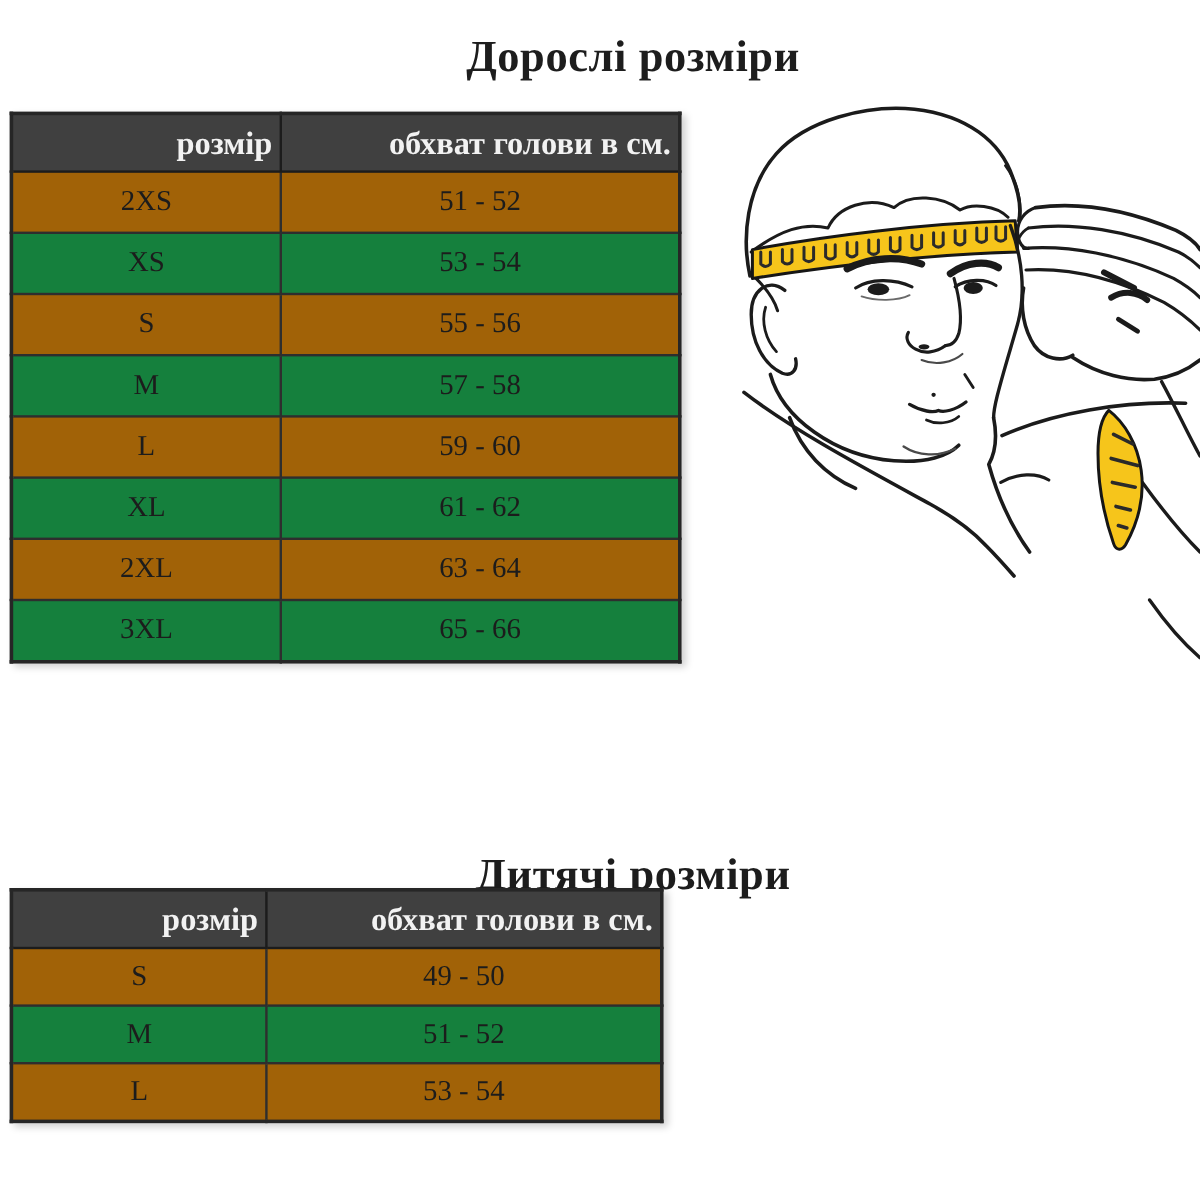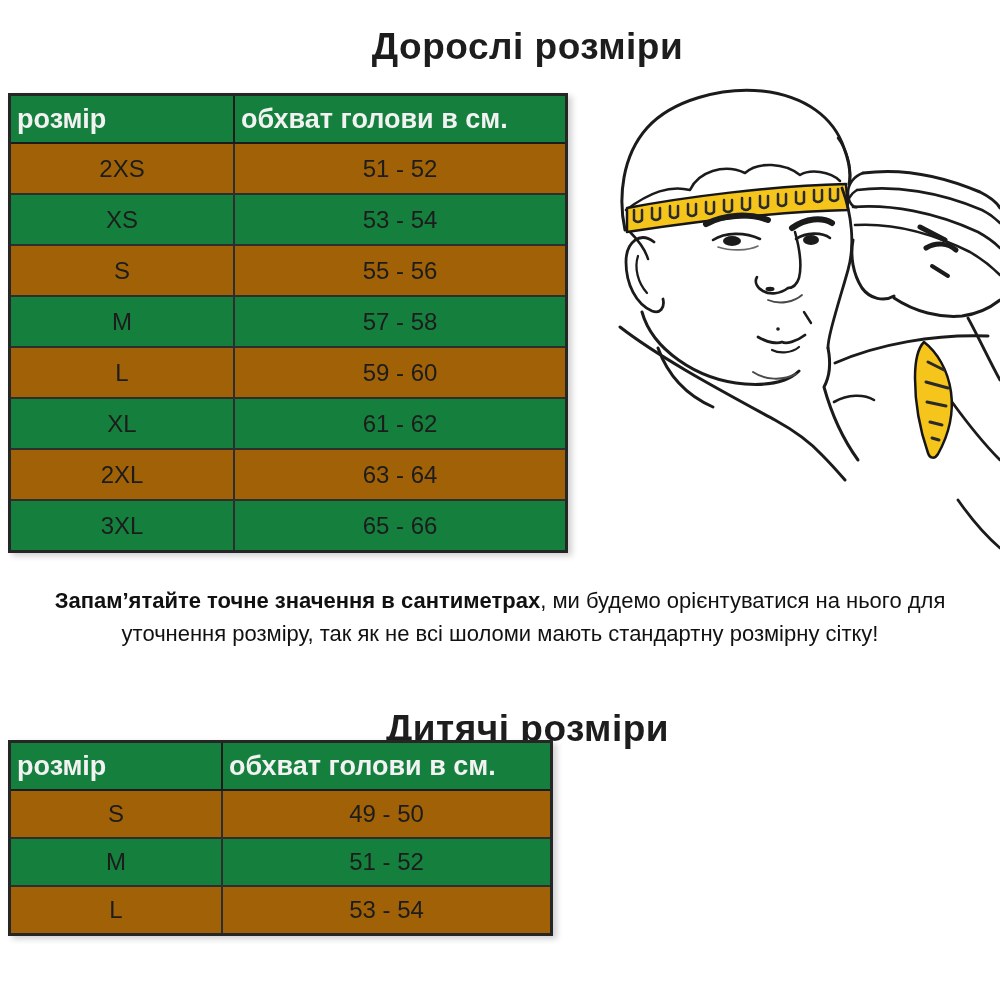--- a/index.html
+++ b/index.html
@@ -1,35 +1,35 @@
 <!DOCTYPE html>
 <html lang="uk"><head>
 <meta charset="utf-8">
 <style>
   html,body{margin:0;padding:0;background:#ffffff;}
   body{font-family:"Liberation Sans","DejaVu Sans",sans-serif;color:#1a1a1a;}
-  .canvas{position:relative;width:1000px;height:1000px;background:#ffffff;overflow:hidden;}
+  .canvas{position:relative;width:1000px;height:1000px;background:#ffffff;overflow:hidden;font-family:Liberation Serif, serif;}
 
   .sec-title{
     position:absolute;left:0;width:1000px;box-sizing:border-box;padding-left:55px;
     text-align:center;font-size:37px;font-weight:bold;letter-spacing:.5px;color:#1d1d1d;margin:0;
   }
   #adult-title{top:26px;}
   #kids-title{top:708px;}
 
   table.size-table{
     position:absolute;border-collapse:collapse;background:#ffffff;
     box-shadow:4px 3px 6px rgba(0,0,0,.18);
     border:3px solid #262626;
   }
   #adult-table{left:8px;top:93px;width:560px;}
   #kids-table{left:8px;top:740px;width:545px;}
   .size-table th{
-    background:#15803d;color:#f2f2f2;font-size:27px;font-weight:bold;
-    border:2px solid #1c1c1c;text-align:left;height:46px;padding:0 6px;
+    background:#404040;color:#f2f2f2;font-size:27px;font-weight:bold;
+    border:2px solid #1c1c1c;text-align:right;height:46px;padding:0 6px;
   }
   .size-table td{
     font-size:24px;color:#1c1c1c;text-align:center;
     border:2px solid #2e2e2e;padding:0 4px;
   }
   #adult-table td{height:49px;}
   #kids-table td{height:46px;}
   #adult-table .col-size{width:210px;}
   #kids-table .col-size{width:198px;}
   tr.alt td{background:#15803d;}
@@ -151,23 +151,20 @@
     <path d="M 322,186 L 338,196" stroke-width="4"></path>
 
     <path d="M 358,238 C 370,260 380,282 390,300" stroke-width="2.8"></path>
     <path d="M 342,322 C 358,344 374,364 390,380" stroke-width="2.8"></path>
     <path d="M 348,420 C 362,440 376,456 390,468" stroke-width="2.8"></path>
 
     <path d="M 314,262 C 327,272 338,290 341,312 C 344,334 338,356 328,374 C 325,379 320,379 318,373 C 310,350 305,322 305,298 C 305,282 308,268 314,262 Z" fill="#f6c51b" stroke="#161616" stroke-width="2.5"></path>
     <path stroke="#2a2a2a" stroke-width="3" d="M 318,282 L 334,290 M 316,302 L 338,308 M 317,322 L 336,326 M 320,342 L 332,345 M 322,358 L 329,360"></path>
   </svg>
 
-  <p class="note">
-    <b>Запам’ятайте точне значення в сантиметрах</b><span>, ми будемо орієнтуватися на нього для уточнення розміру, так як не всі шоломи мають стандартну розмірну сітку!</span>
-  </p>
 
   <h2 class="sec-title" id="kids-title">Дитячі розміри</h2>
 
   <table class="size-table" id="kids-table">
     <thead>
       <tr>
         <th class="col-size">розмір</th>
         <th>обхват голови в см.</th>
       </tr>
     </thead>

